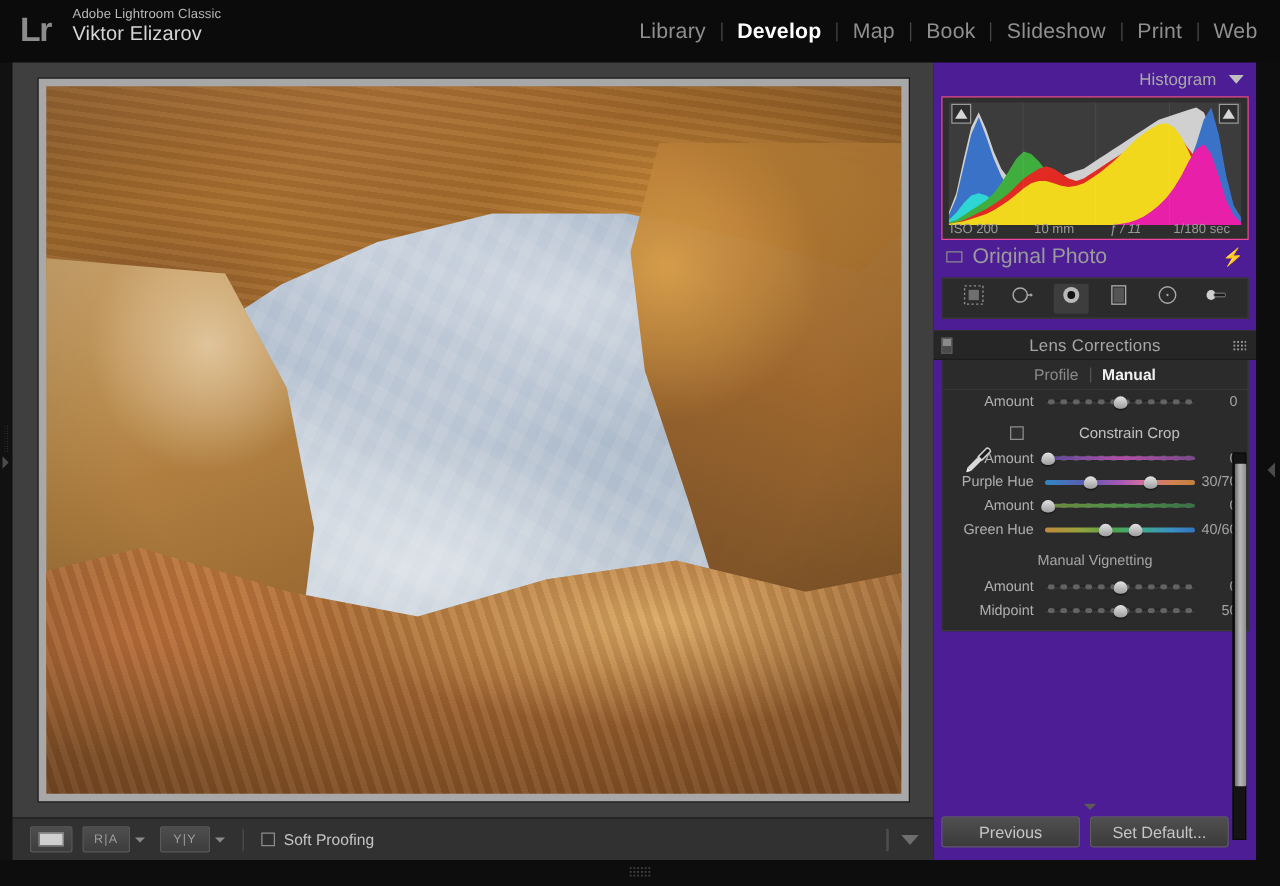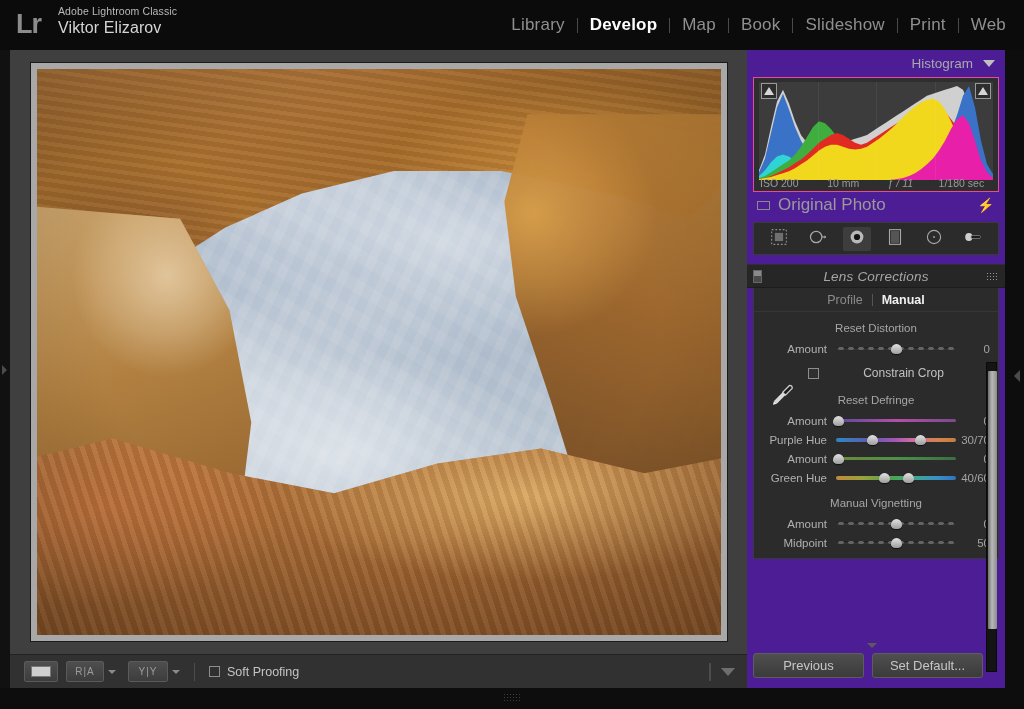--- a/index.html
+++ b/index.html
@@ -279,21 +279,21 @@
   }
   .tool.active { background: #3d3d3d; }
 
   
   #lens-header {
     margin-top: 9px; height: 24px; position: relative;
     display: flex; align-items: center; justify-content: center;
     background: #262626; border-top: 1px solid #303030;
     border-bottom: 1px solid #1c1c1c;
   }
-  #lens-header .title { font-size: 13.5px; color: #a6a6a6; letter-spacing:.2px;font-style:italic; }
+  #lens-header .title { font-size: 13.5px; color: #a6a6a6; letter-spacing:.2px; }
   #lens-header .sw {
     position: absolute; left: 6px; width: 9px; height: 13px;
     background: linear-gradient(180deg,#8a8a8a 0 50%, #4a4a4a 50% 100%);
     border: 1px solid #666; cursor: pointer;
   }
   #lens-header .dots {
     position: absolute; right: 8px; width: 11px; height: 9px;
     background-image: radial-gradient(#9a9a9a 45%, transparent 46%);
     background-size: 3px 3px; cursor: pointer;
   }
@@ -574,37 +574,35 @@
     </div>
 
     <div id="lens-body">
       <div id="pm-tabs">
           <div class="tab">Profile</div>
           <div class="bar"></div>
           <div class="tab active">Manual</div>
         </div>
       <div id="sections">
           <div class="sec-wrap">
-            <div class="sec-title">Reset Distortion</div>
             <div class="row">
               <div class="lbl">Amount</div>
               <div class="track">
                 <div class="line"></div>
                 <div class="ticks"></div>
                 <div class="knob" style="left: 50%;"></div>
               </div>
               <div class="val">0</div>
             </div>
             <div class="cb-row">
               <div class="chk"></div>
               <div class="lbl">Constrain Crop</div>
             </div>
           </div>
           <div class="sec-wrap">
-            <div class="sec-title">Reset Defringe</div>
             <div id="eyedropper" style="position: absolute; left: 16px; top: 2px;"><svg viewBox="0 0 24 24" width="26" height="26">
                 <path d="M18 3.2 a2.6 2.6 0 0 1 2.6 2.6 l-6.3 6.3 -2.6 -2.6 z" fill="#1c1c1c" stroke="#cfcfcf" stroke-width="1.1"></path>
                 <path d="M11.7 9.5 l2.6 2.6 -8 8 -2.6 -2.6 z" fill="#d9d9d9"></path>
                 <path d="M3.7 17.5 l2.6 2.6 -3.6 1 z" fill="#f0f0f0"></path>
               </svg></div>
             <div class="row">
               <div class="lbl">Amount</div>
               <div class="track">
                 <div class="line"></div>
                 <div class="ticks"></div>

